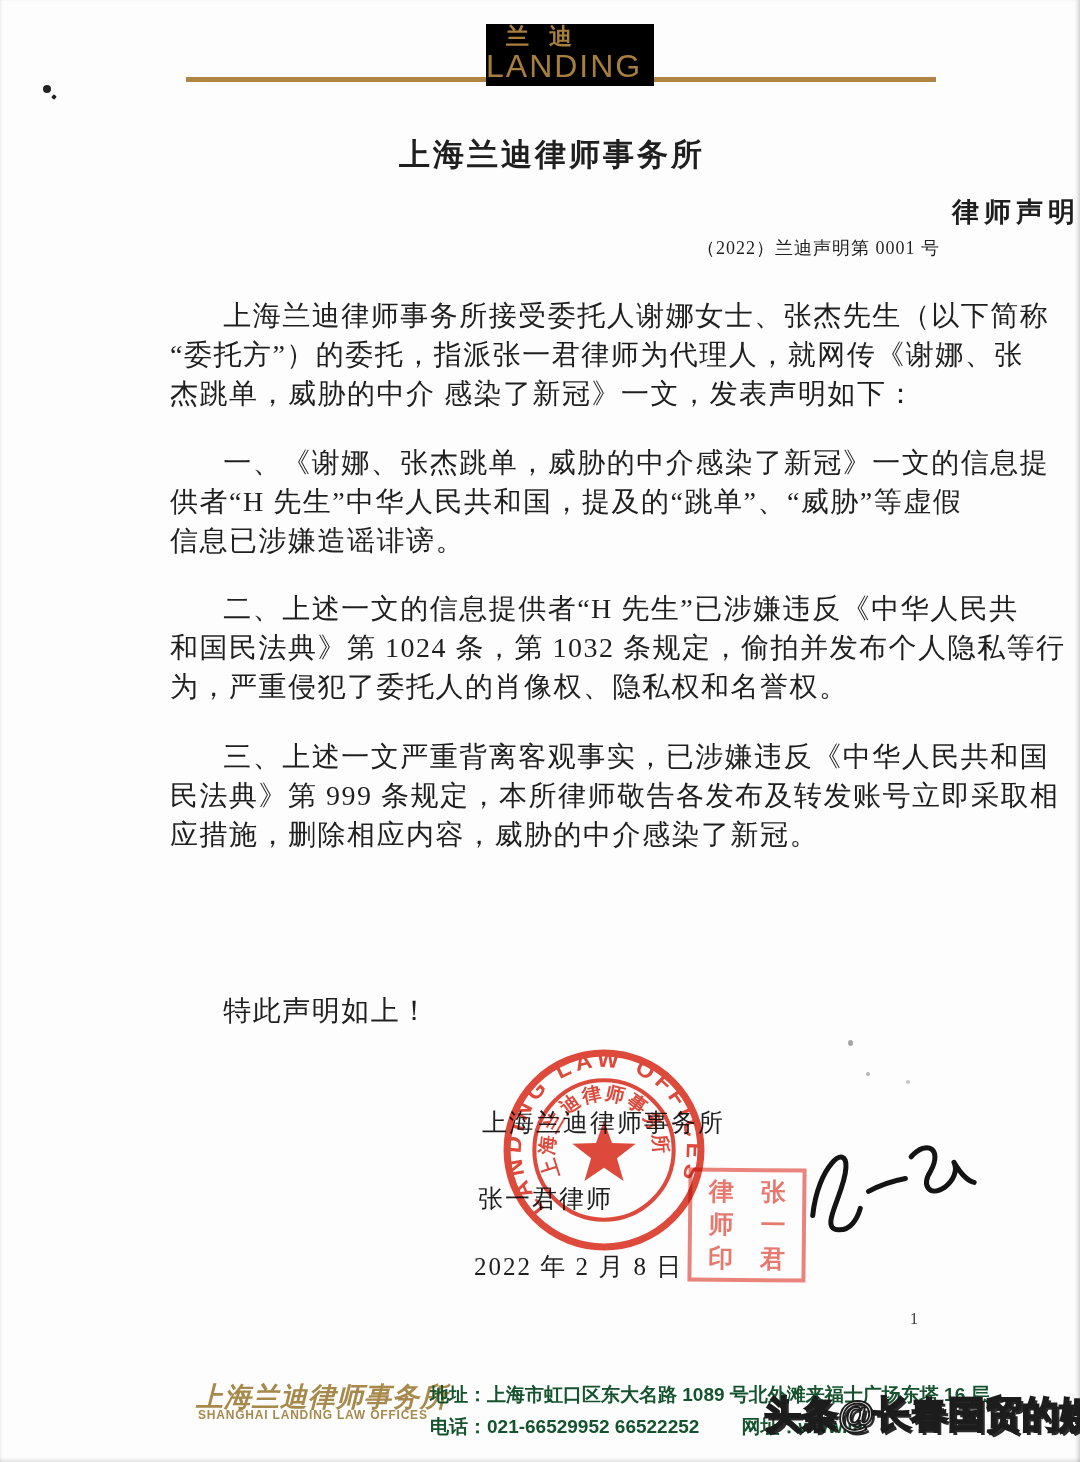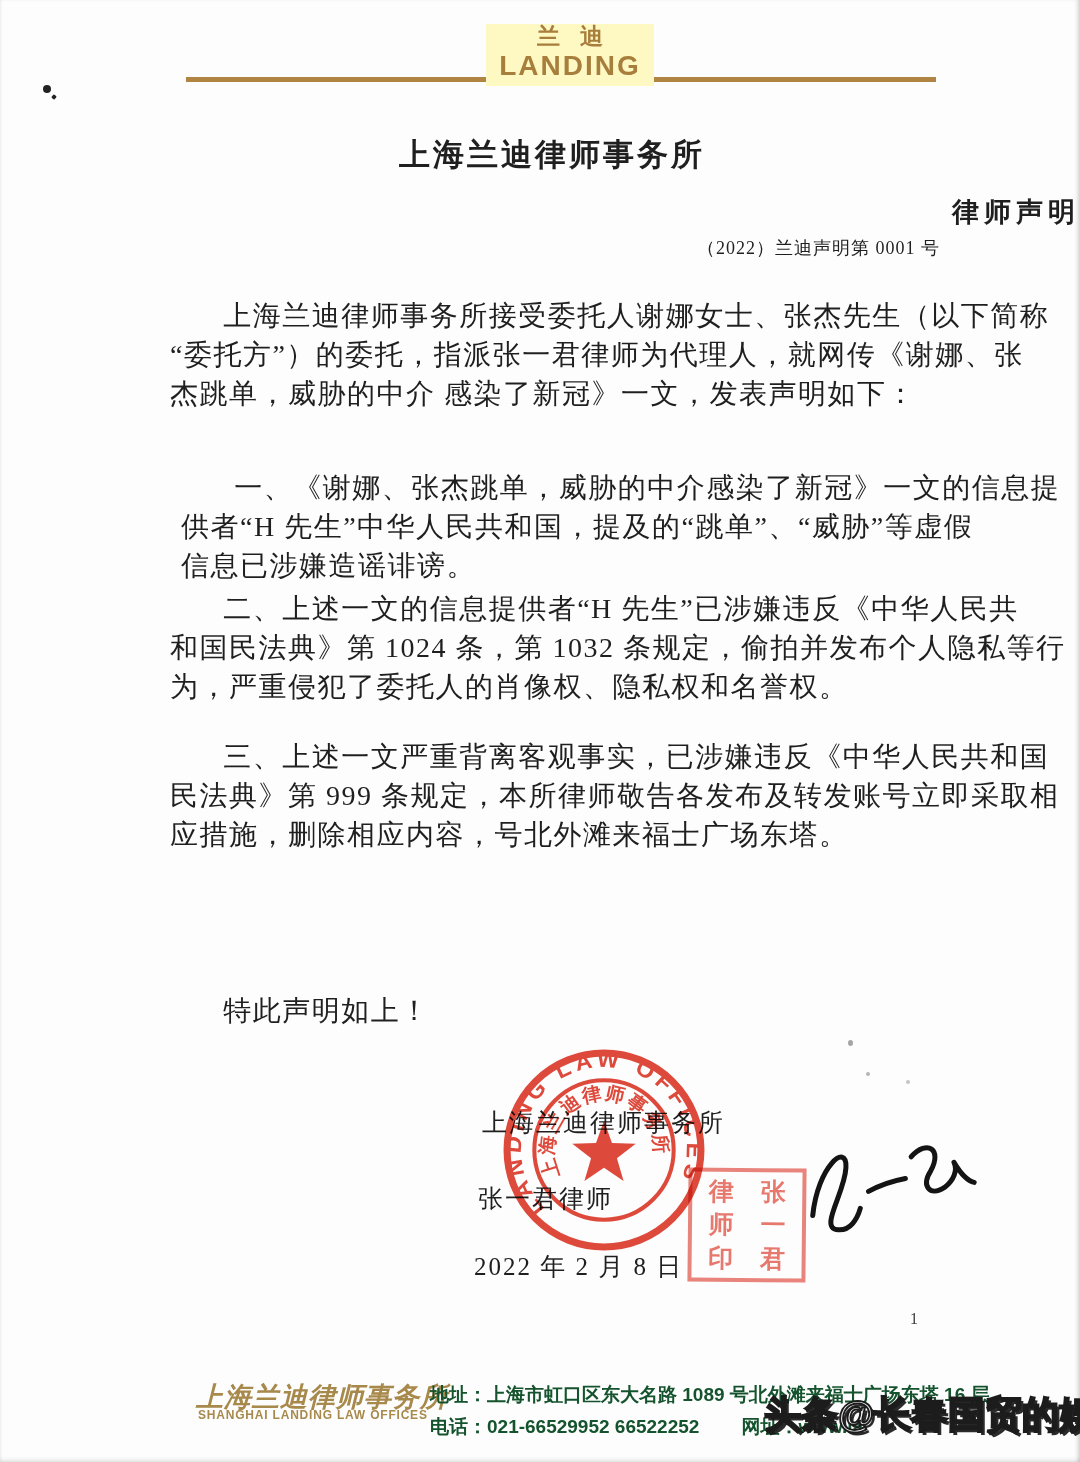--- a/index.html
+++ b/index.html
@@ -4,31 +4,31 @@
 <style>
   html,body{margin:0;padding:0;background:#e9e9e9;}
   #page{
     position:relative;width:1080px;height:1462px;background:#fdfdfd;
     overflow:hidden;font-family:"Liberation Serif","DejaVu Serif",serif;color:#1f1f1f;
     box-shadow:inset -4px 0 4px -2px rgba(0,0,0,.18), inset 0 -4px 4px -2px rgba(0,0,0,.10), inset 3px 0 3px -2px rgba(0,0,0,.06);
   }
   .abs{position:absolute;}
   
   #gold-line{left:186px;top:77px;width:750px;height:5px;background:#b08443;}
-  #logo-box{left:486px;top:24px;width:168px;height:62px;background:#fef9c3;text-align:center;z-index:2;}
+  #logo-box{left:486px;top:24px;width:168px;height:62px;background:#000000;text-align:left;z-index:2;}
   #logo-cn{display:block;font-size:23px;font-weight:700;color:#a87e3c;letter-spacing:20px;padding-left:20px;line-height:26px;}
-  #logo-en{display:block;font-family:"Liberation Sans","DejaVu Sans",sans-serif;font-size:28px;font-weight:700;color:#a87e3c;letter-spacing:2px;line-height:32px;}
+  #logo-en{display:block;font-family:"Liberation Sans","DejaVu Sans",sans-serif;font-size:32px;font-weight:400;color:#a87e3c;letter-spacing:2px;line-height:32px;}
   #doc-title{left:24px;right:0;top:134px;text-align:center;font-size:31px;font-weight:700;letter-spacing:3px;}
   #doc-subtitle{left:24px;right:0;top:194px;text-align:right;font-size:27px;font-weight:700;letter-spacing:5px;}
   #doc-number{top:236px;right:140px;font-size:18px;letter-spacing:1px;}
   
   .para{left:170px;width:770px;}
   .line{white-space:nowrap;font-size:28px;line-height:39px;letter-spacing:1.5px;}
   .ind{text-indent:1.9em;}
-  #p-intro{top:296px;} #p-1{top:468px;margin-left:11px;} #p-2{top:589px;} #p-3{top:737px;} #p-4{top:884px;} #p-final{top:991px;}
+  #p-intro{top:296px;} #p-1{top:443px;} #p-2{top:589px;} #p-3{top:737px;} #p-4{top:884px;} #p-final{top:991px;}
   
   .sig-text{font-size:25px;letter-spacing:2px;z-index:1;}
   #sig-firm{left:482px;top:1106px;}
   #sig-lawyer{left:478px;top:1182px;}
   #sig-date{left:474px;top:1250px;}
   
   #round-seal{left:500px;top:1046px;width:208px;height:208px;z-index:5;mix-blend-mode:multiply;opacity:.92;}
   
   #square-seal{left:688px;top:1168px;width:104px;height:100px;border:4px solid rgba(227,92,80,.75);z-index:4;mix-blend-mode:multiply;transform:rotate(.6deg);
     display:grid;grid-template-columns:1fr 1fr;grid-template-rows:1fr 1fr 1fr;grid-auto-flow:column;align-items:center;justify-items:center;padding:3px;}
@@ -91,21 +91,21 @@
 
   <div class="abs para" id="p-2">
     <div class="line ind">二、上述一文的信息提供者“H 先生”已涉嫌违反《中华人民共</div>
     <div class="line">和国民法典》第 1024 条，第 1032 条规定，偷拍并发布个人隐私等行</div>
     <div class="line">为，严重侵犯了委托人的肖像权、隐私权和名誉权。</div>
   </div>
 
   <div class="abs para" id="p-3">
     <div class="line ind">三、上述一文严重背离客观事实，已涉嫌违反《中华人民共和国</div>
     <div class="line">民法典》第 999 条规定，本所律师敬告各发布及转发账号立即采取相</div>
-    <div class="line">应措施，删除相应内容，号北外滩来福士广场东塔。</div>
+    <div class="line">应措施，删除相应内容，威胁的中介感染了新冠。</div>
   </div>
 
   <div class="abs para" id="p-4">
   </div>
 
   <div class="abs para" id="p-final">
     <div class="line ind">特此声明如上！</div>
   </div>
 
   <div class="abs sig-text" id="sig-firm">上海兰迪律师事务所</div>

